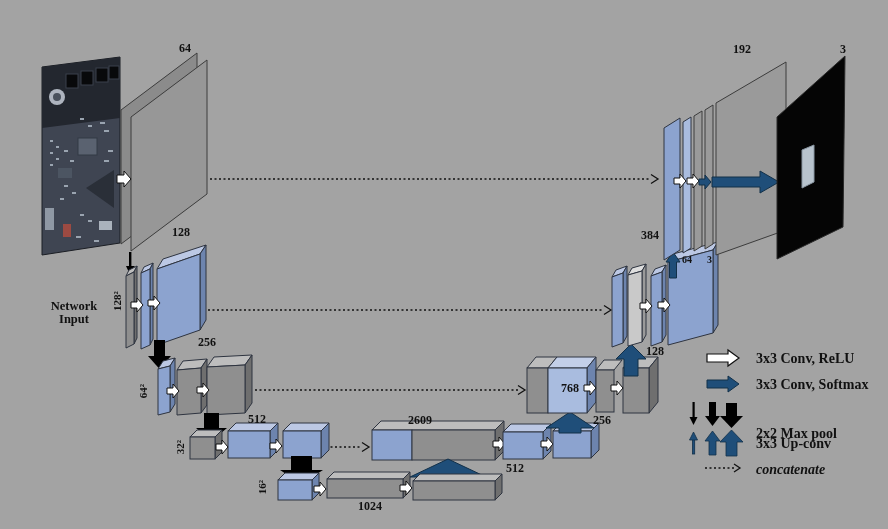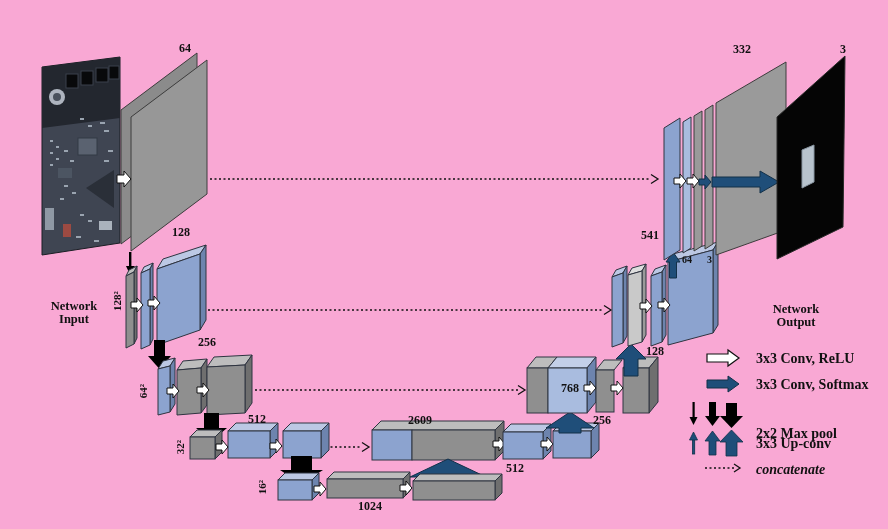--- a/index.html
+++ b/index.html
@@ -1,17 +1,17 @@
 <!DOCTYPE html>
 <html><head>
 <meta charset="utf-8">
 <style>
   html,body{margin:0;padding:0;background:#ffffff;}
   #stage{
-    position:relative;width:888px;height:529px;background:#f9a8d4;overflow:hidden;
+    position:relative;width:888px;height:529px;background:#a3a3a3;overflow:hidden;
     font-family:"Liberation Serif", serif;
   }
   #stage svg{position:absolute;left:0;top:0;}
   .lbl{
     position:absolute;font-weight:bold;font-size:12px;color:#111;line-height:1.05;
     white-space:nowrap;
   }
   .lbl.small{font-size:10px;}
   .lbl.center{text-align:center;white-space:normal;margin-top:44px;}
   .lbl.rot{
@@ -325,33 +325,32 @@
 <div class="lbl" style="left:179px;top:42px;">64</div>
 <div class="lbl" style="left:172px;top:226px;">128</div>
 <div class="lbl" style="left:198px;top:336px;">256</div>
 <div class="lbl" style="left:248px;top:413px;">512</div>
 <div class="lbl" style="left:358px;top:500px;">1024</div>
 <div class="lbl" style="left:408px;top:414px;">2609</div>
 <div class="lbl" style="left:506px;top:462px;">512</div>
 <div class="lbl" style="left:593px;top:414px;">256</div>
 <div class="lbl" style="left:561px;top:334px;margin-top:48px;">768</div>
 <div class="lbl" style="left:646px;top:345px;">128</div>
-<div class="lbl" style="left:641px;top:229px;">541</div>
+<div class="lbl" style="left:641px;top:229px;">384</div>
 <div class="lbl small" style="left:682px;top:255px;">64</div>
 <div class="lbl small" style="left:707px;top:255px;">3</div>
-<div class="lbl" style="left:733px;top:43px;">332</div>
+<div class="lbl" style="left:733px;top:43px;">192</div>
 <div class="lbl" style="left:840px;top:43px;">3</div>
 
 <div class="lbl rot" style="left:118px;top:301px;">128²</div>
 <div class="lbl rot" style="left:144px;top:391px;">64²</div>
 <div class="lbl rot" style="left:181px;top:447px;">32²</div>
 <div class="lbl rot" style="left:263px;top:487px;">16²</div>
 
 <div class="lbl center" style="left:38px;top:256px;width:72px;font-size:12.5px;">Network Input</div>
-<div class="lbl center" style="left:759px;top:259px;width:74px;font-size:12.5px;">Network Output</div>
 
 <div class="legend-text" style="left:756px;top:351px;">3x3 Conv, ReLU</div>
 <div class="legend-text" style="left:756px;top:377px;">3x3 Conv, Softmax</div>
 <div class="legend-text" style="left:756px;top:426px;">2x2 Max pool</div>
 <div class="legend-text" style="left:756px;top:436px;">3x3 Up-conv</div>
 <div class="legend-text" style="left:756px;top:462px;font-style:italic;">concatenate</div>
 
 </div>
 
 </body></html>

